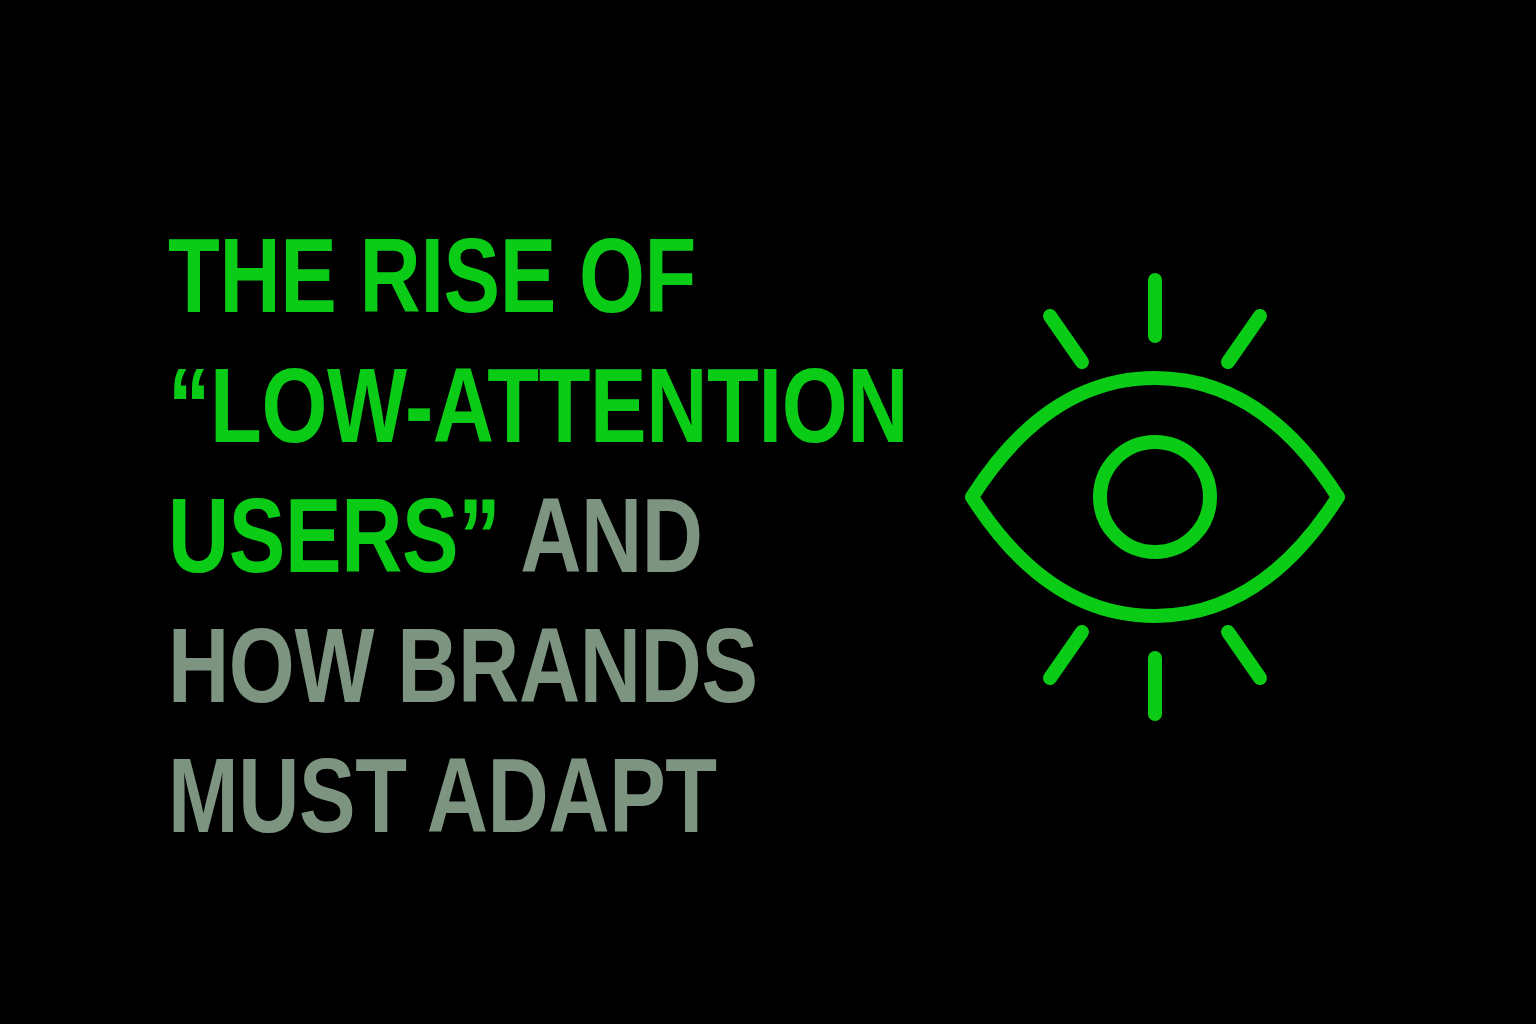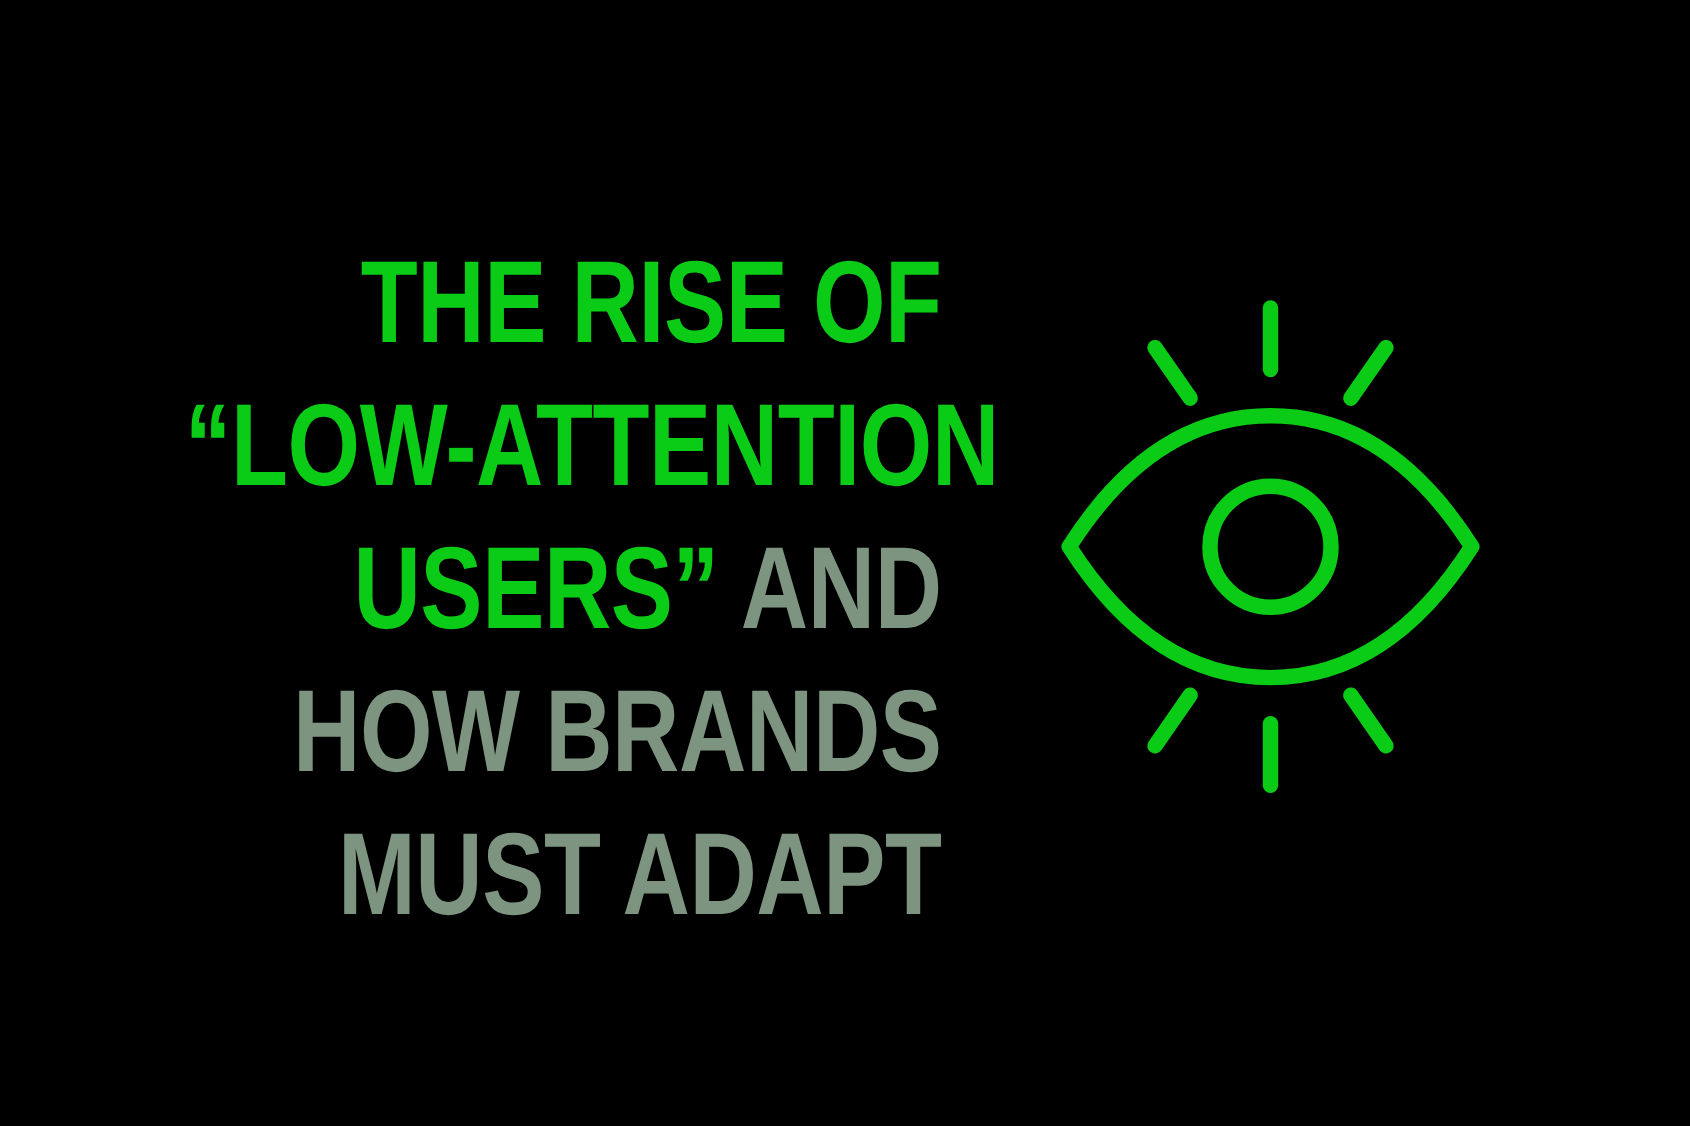--- a/index.html
+++ b/index.html
@@ -65,21 +65,21 @@
   }
   #eye-icon svg {
     display: block;
     width: 100%;
     height: 100%;
   }
 </style>
 </head>
 <body style="background: rgb(0, 0, 0);">
 
-<div id="poster" style="background: rgb(0, 0, 0); text-align: right;">
+<div id="poster" style="background: rgb(0, 0, 0);">
 
   <div id="headline">
 
     <div class="headline-line"><span class="seg seg-accent" style="color: rgb(10, 204, 22);">THE RISE OF</span></div>
 
     <div class="headline-line"><span class="seg seg-accent" style="color: rgb(10, 204, 22);">“LOW-ATTENTION</span></div>
 
     <div class="headline-line"><span class="seg seg-accent" style="color: rgb(10, 204, 22);">USERS”</span><span class="seg seg-muted" style="color: rgb(125, 149, 128);"> AND</span></div>
 
     <div class="headline-line"><span class="seg seg-muted" style="color: rgb(125, 149, 128);">HOW BRANDS</span></div>

